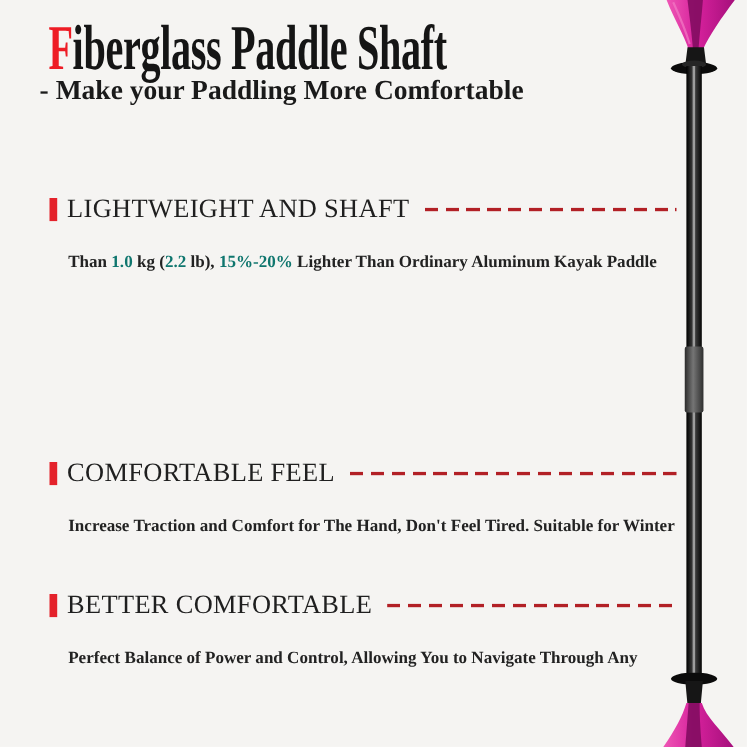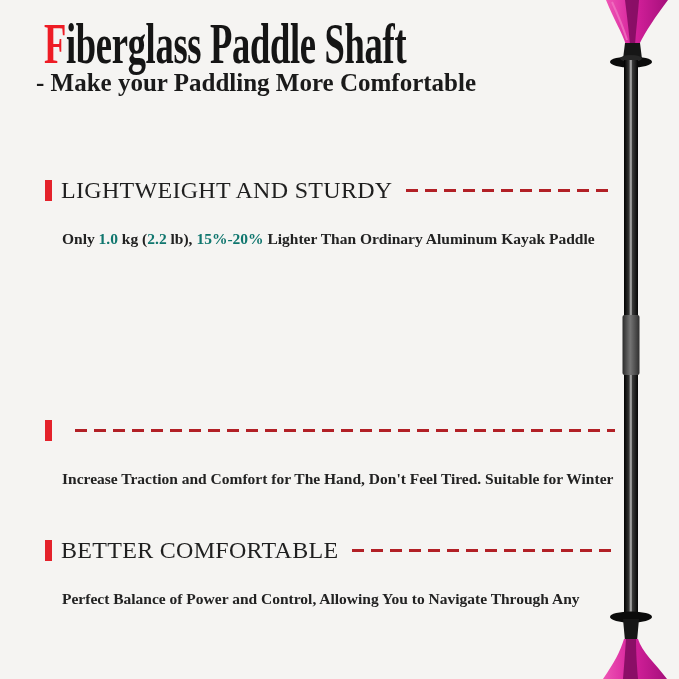--- a/index.html
+++ b/index.html
@@ -49,32 +49,33 @@
 
 <div class="stage">
 
   <div class="title"><span class="hl">F</span><span>iberglass Paddle Shaft</span></div>
 
   <div class="subtitle">- Make your Paddling More Comfortable</div>
 
   <div class="feature f1">
     <div class="feature-head">
       <span class="accent-bar"></span>
-      <span class="feature-heading">LIGHTWEIGHT AND STURDY</span>
+      <span class="feature-heading">LIGHTWEIGHT AND SHAFT</span>
       <span class="dash-line"></span>
     </div>
     <div class="feature-desc">
-        <div class="desc-line"><span>Only </span><span class="red">1.0</span><span> kg (</span><span class="red">2.2</span><span> lb), </span><span class="red">15%-20%</span><span> Lighter Than Ordinary Aluminum Kayak Paddle</span></div>
+        <div class="desc-line"><span>Than </span><span class="red">1.0</span><span> kg (</span><span class="red">2.2</span><span> lb), </span><span class="red">15%-20%</span><span> Lighter Than Ordinary Aluminum Kayak Paddle</span></div>
       </div>
   </div>
 
 
   <div class="feature f3">
     <div class="feature-head">
       <span class="accent-bar"></span>
+      <span class="feature-heading">COMFORTABLE FEEL</span>
       <span class="dash-line"></span>
     </div>
     <div class="feature-desc">
         <div class="desc-line"><span>Increase Traction and Comfort for The Hand, Don't Feel Tired. Suitable for Winter</span></div>
       </div>
   </div>
 
   <div class="feature f4">
     <div class="feature-head">
       <span class="accent-bar"></span>

